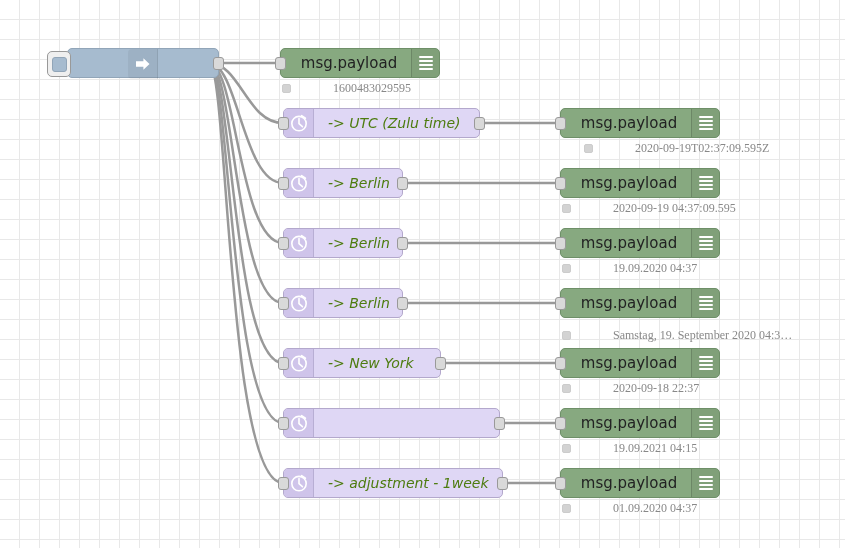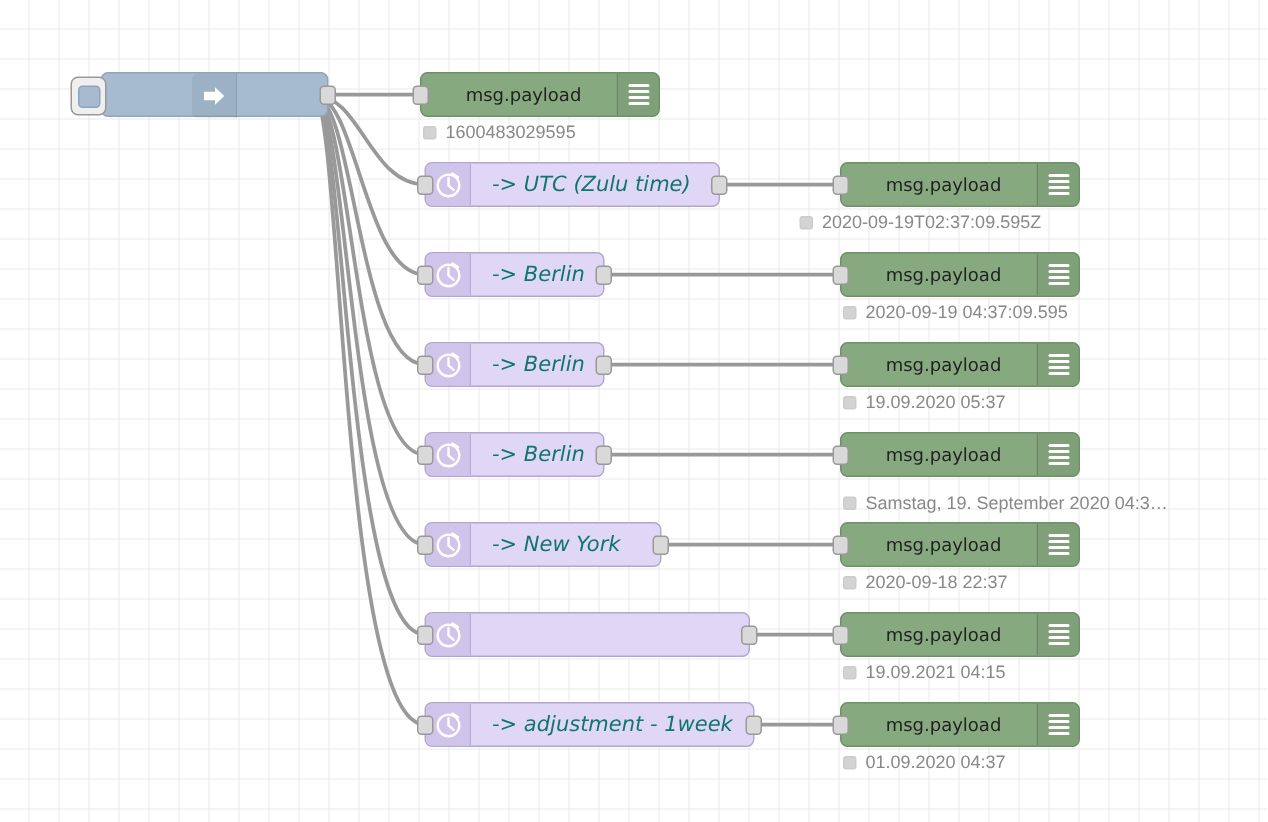--- a/index.html
+++ b/index.html
@@ -94,33 +94,33 @@
     background: #dfd7f5;
     border-color: #b3a8cc;
   }
   .node-moment .node-icon {
     background: #cfc4ea;
     border-right: 1px solid #b8aed4;
   }
   .node-moment .node-label {
     font-style: italic;
     font-size: 14px;
-    color: #0f766e;
+    color: #4d7c0f;
     text-align: left;
     padding-left: 14px;
   }
 
   
   .node-debug {
     background: #87a980;
     border-color: #6e8f68;
   }
   .node-debug .node-label {
     color: #222;
-    font-size: 12px;
+    font-size: 15px;
     text-align: center;
     padding-right: 2px;
   }
   .debug-icon-right {
     width: 28px;
     height: 100%;
     display: flex;
     align-items: center;
     justify-content: center;
     border-left: 1px solid rgba(0,0,0,0.16);
@@ -181,21 +181,21 @@
     white-space: nowrap;
   }
   .status-dot {
     width: 9px; height: 9px;
     background: #d3d3d3;
     border: 1px solid #cccccc;
     border-radius: 2px;
     margin-right: 6px;
     flex: 0 0 9px;
   }
-  .status-text { font-family: Liberation Sans, sans-serif; }
+  .status-text { font-family: Liberation Serif, serif; margin-left: 36px; }
 </style>
 </head>
 <body>
 
 <div id="canvas">
 
   <svg id="wires">
     <g fill="none" stroke="#999999" stroke-width="2.5" stroke-linecap="round">
 
       <path d="M209,63 C239,63 250,63 280,63"></path>
@@ -270,21 +270,21 @@
             <span></span>
             <span></span>
             <span></span>
             <span></span>
           </div>
         </div>
         <div class="debug-tab">
           <div class="debug-tab-inner"></div>
         </div>
       </div>
-      <div class="status" style="left: 533px; top: 141px; align-items: center;">
+      <div class="status" style="left: 584px; top: 141px; align-items: center;">
         <div class="status-dot"></div>
         <div class="status-text">2020-09-19T02:37:09.595Z</div>
       </div>
       <div class="node node-moment" style="left: 283px; top: 168px; width: 120px;">
         <div class="port port-in"></div>
         <div class="node-icon">
           <svg width="20" height="20" viewBox="0 0 20 20" aria-hidden="true">
             <circle cx="10" cy="10.6" r="7.2" fill="none" stroke="#ffffff" stroke-width="1.6"></circle>
             <path d="M10 5.6 L10 10.6 L13.4 13.6" fill="none" stroke="#ffffff" stroke-width="1.6" stroke-linecap="round"></path>
             <path d="M12.6 2.6 L16.4 5.2" fill="none" stroke="#ffffff" stroke-width="1.6" stroke-linecap="round"></path>
@@ -334,21 +334,21 @@
             <span></span>
             <span></span>
           </div>
         </div>
         <div class="debug-tab">
           <div class="debug-tab-inner"></div>
         </div>
       </div>
       <div class="status" style="left: 562px; top: 261px;">
         <div class="status-dot"></div>
-        <div class="status-text">19.09.2020 05:37</div>
+        <div class="status-text">19.09.2020 04:37</div>
       </div>
       <div class="node node-moment" style="left: 283px; top: 288px; width: 120px;">
         <div class="port port-in"></div>
         <div class="node-icon">
           <svg width="20" height="20" viewBox="0 0 20 20" aria-hidden="true">
             <circle cx="10" cy="10.6" r="7.2" fill="none" stroke="#ffffff" stroke-width="1.6"></circle>
             <path d="M10 5.6 L10 10.6 L13.4 13.6" fill="none" stroke="#ffffff" stroke-width="1.6" stroke-linecap="round"></path>
             <path d="M12.6 2.6 L16.4 5.2" fill="none" stroke="#ffffff" stroke-width="1.6" stroke-linecap="round"></path>
           </svg>
         </div>

